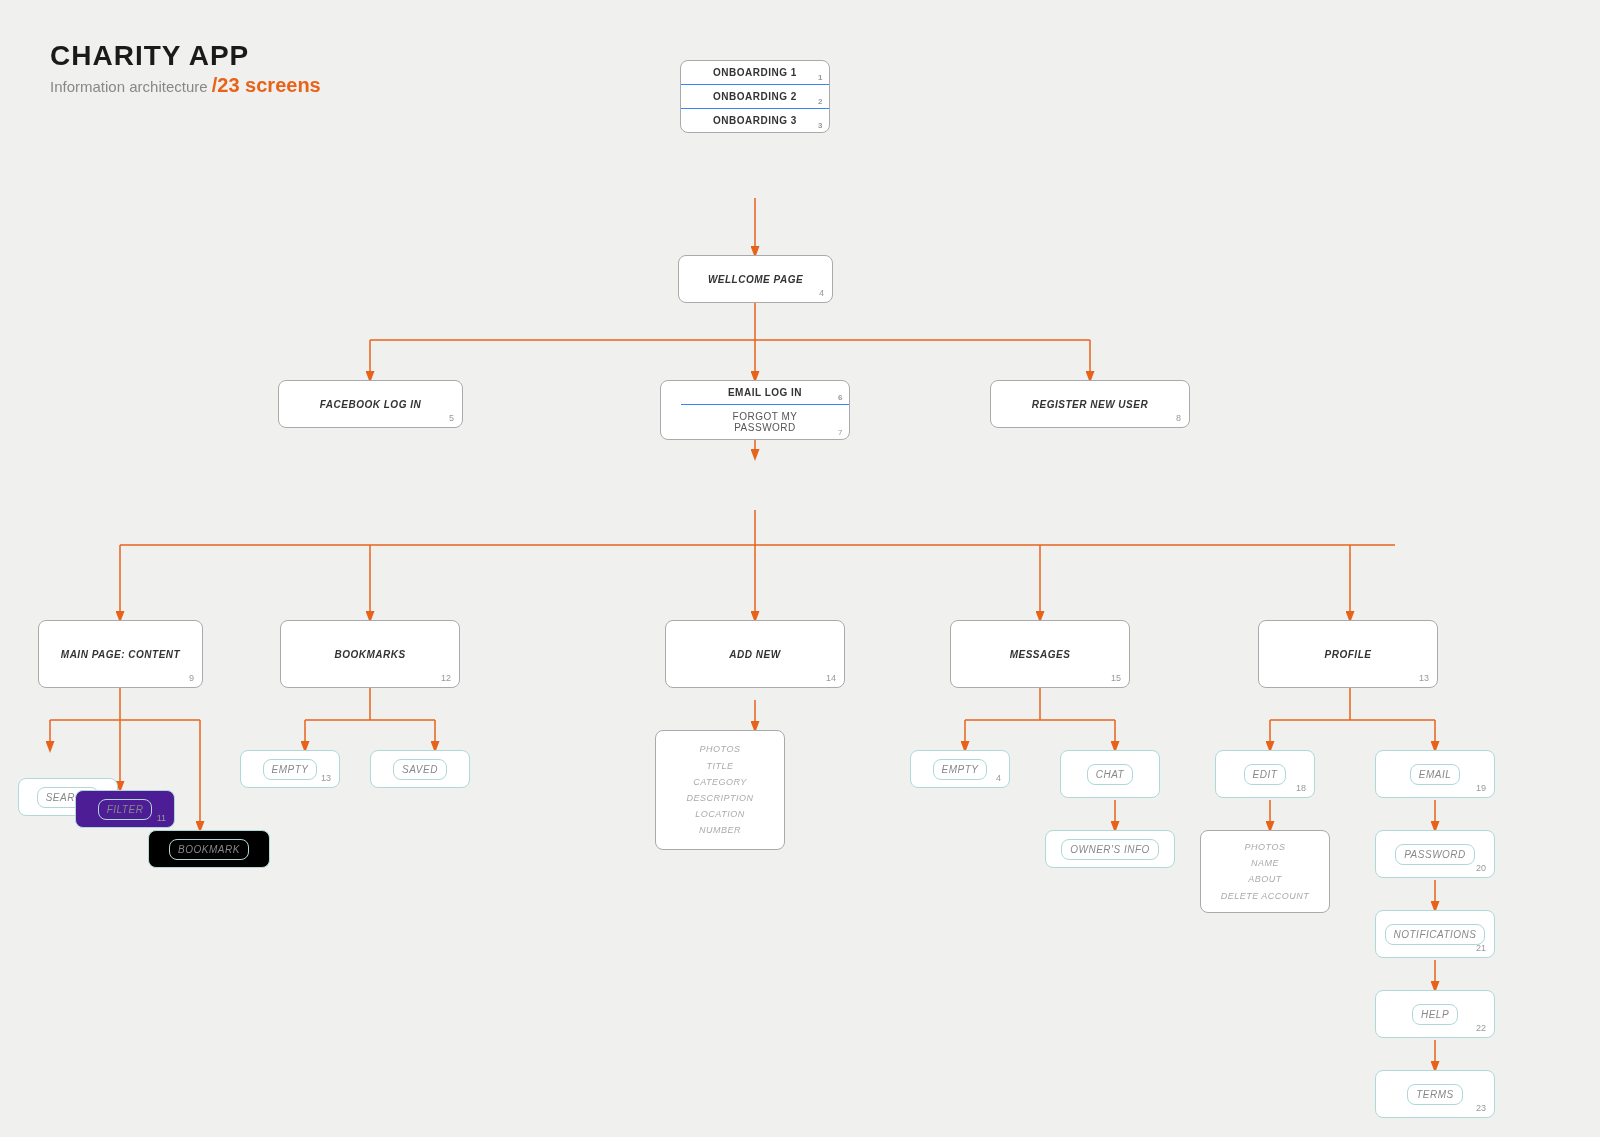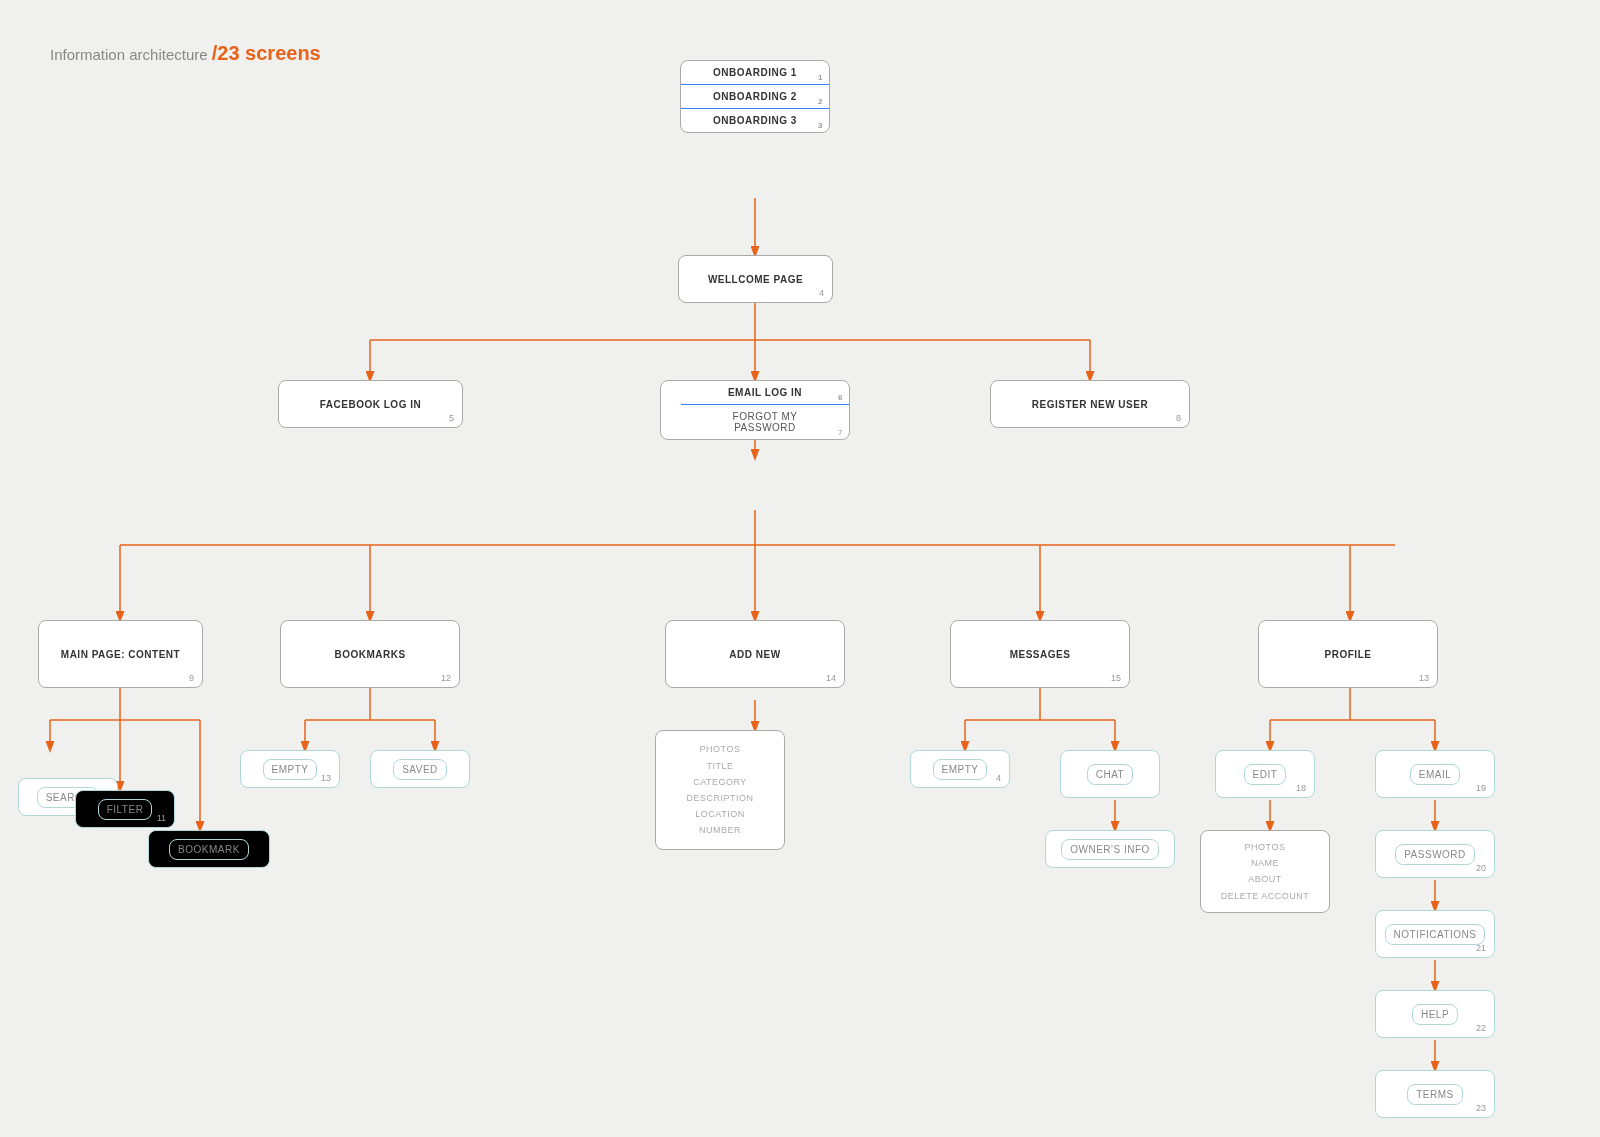--- a/index.html
+++ b/index.html
@@ -52,20 +52,21 @@
       text-align: center;
     }
 
     .node-label {
       font-size: 10px;
       font-weight: 700;
       letter-spacing: 0.5px;
       color: #333;
       text-transform: uppercase;
       padding: 4px 8px;
+      font-style: italic;
     }
 
     .node-number {
       font-size: 9px;
       color: #999;
       position: absolute;
       bottom: 4px;
       right: 8px;
     }
 
@@ -133,20 +134,21 @@
 
     .arrow-line {
       stroke: #e8631a;
       stroke-width: 1.5;
     }
   </style>
 </head>
 <body>
 
 <div class="header">
+  <div class="app-title">CHARITY APP</div>
   <div class="subtitle">
     <span>Information architecture</span>
     <span class="accent">/23 screens</span>
   </div>
 </div>
 
 <svg class="arrows-svg" xmlns="http://www.w3.org/2000/svg">
   <defs>
     <marker id="arrowhead" markerWidth="8" markerHeight="6" refX="6" refY="3" orient="auto">
       <polygon points="0 0, 8 3, 0 6" fill="#e8631a"></polygon>
@@ -256,21 +258,21 @@
 <div class="node" style="left: 38px; top: 620px; width: 165px; height: 68px;">
   <div class="node-label">MAIN PAGE: CONTENT</div>
   <span class="node-number">9</span>
 </div>
 
 <div class="node node-dashed" style="left: 18px; top: 750px; width: 100px; height: 38px; background:#fff;margin-top:28px;">
   <div class="node-label node-dashed">SEARCH</div>
   <span class="node-number">10</span>
 </div>
 
-<div class="node node-dashed" style="left: 75px; top: 790px; width: 100px; height: 38px; background:#000000;align-items:center;">
+<div class="node node-dashed" style="left: 75px; top: 790px; width: 100px; height: 38px; background:#4c1d95;align-items:center;">
   <div class="node-label node-dashed">FILTER</div>
   <span class="node-number">11</span>
 </div>
 
 <div class="node node-dashed" style="left: 148px; top: 830px; width: 122px; height: 38px; background:#000000;">
   <div class="node-label node-dashed">BOOKMARK</div>
 </div>
 
 <div class="node" style="left: 280px; top: 620px; width: 180px; height: 68px;">
   <div class="node-label">BOOKMARKS</div>

